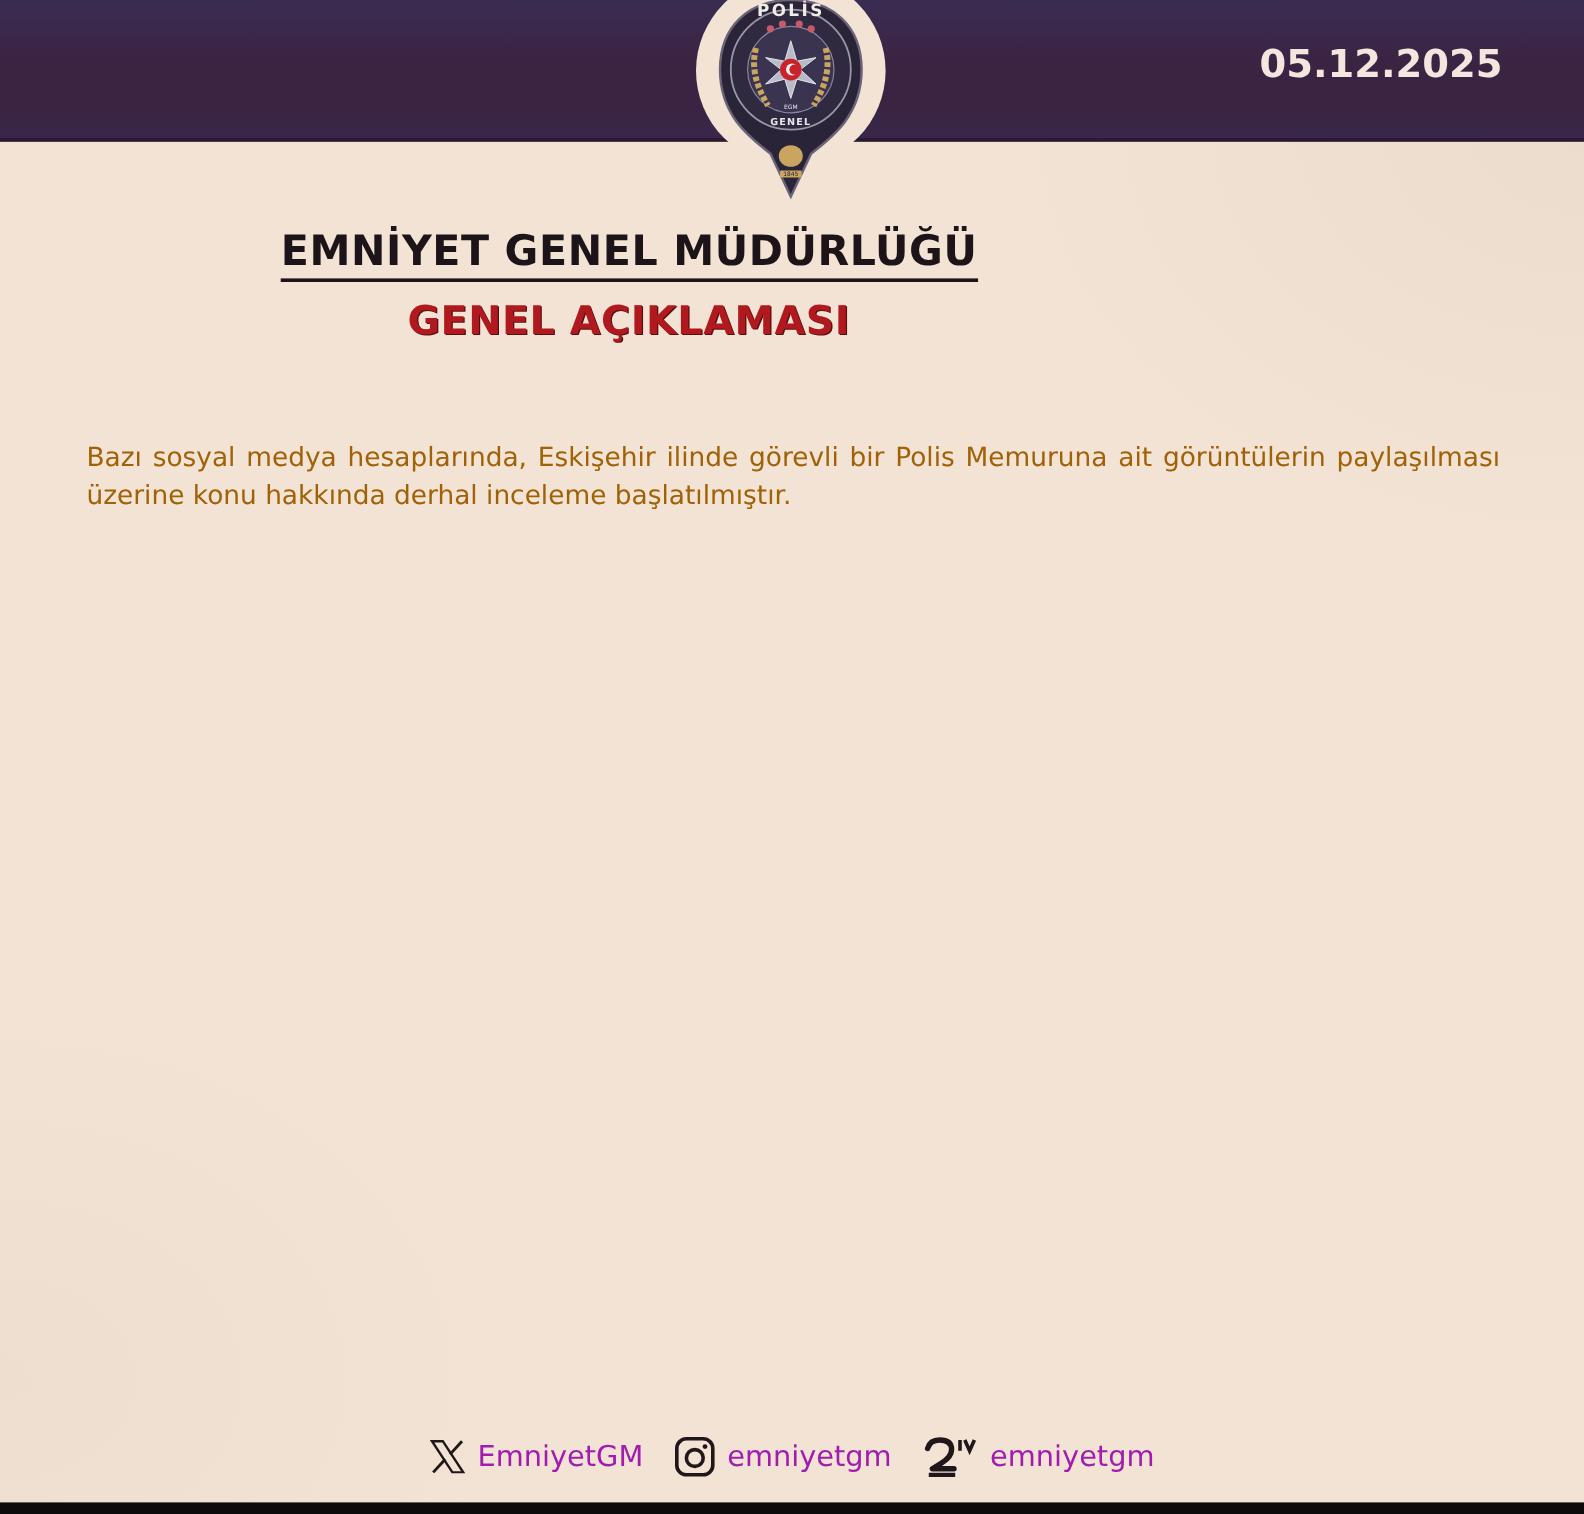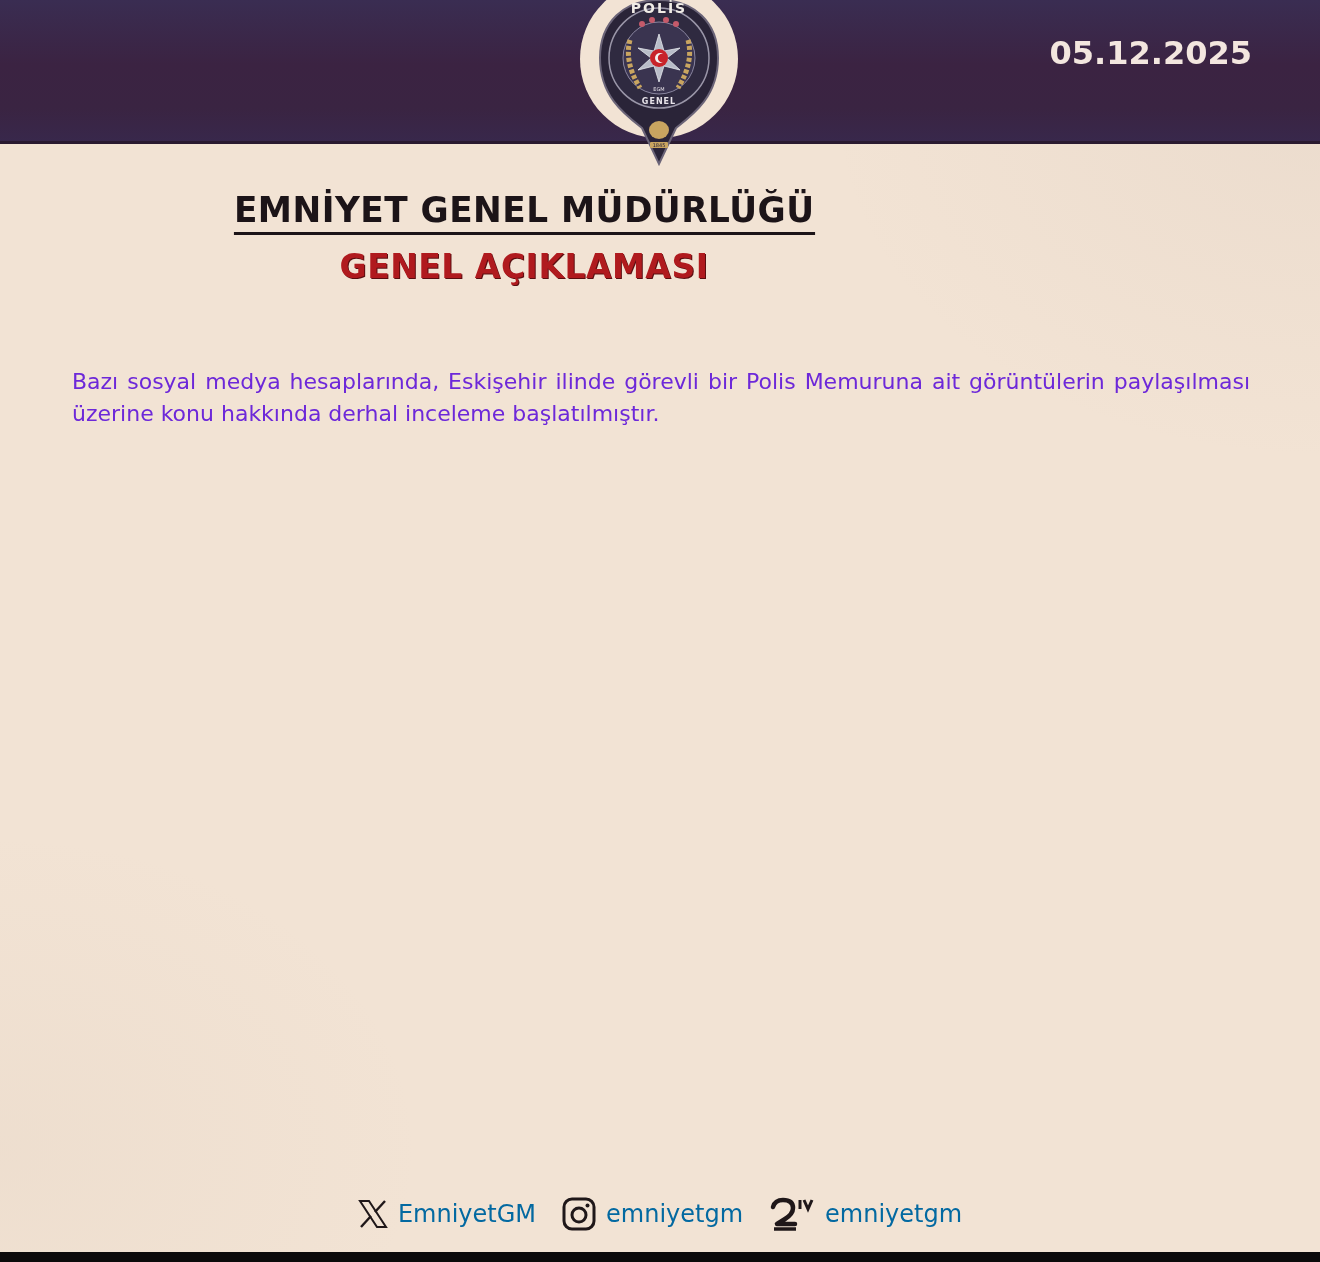--- a/index.html
+++ b/index.html
@@ -8,21 +8,21 @@
       background: #f2e3d4;
       font-family: "DejaVu Sans", sans-serif;
     }
     .bg-dots {
       position: absolute; inset: 0; pointer-events: none;
       background:
         radial-gradient(ellipse 700px 500px at 1320px 110px, rgba(180,160,150,0.10), transparent 70%),
         radial-gradient(ellipse 600px 450px at 0px 1150px, rgba(200,180,160,0.10), transparent 70%);
     }
     .header-band {
-      position: absolute; left: 0; top: 0; width: 1320px; height: 144px;
+      position: absolute; left: 0; top: 0; width: 1320px; height: 118px;
       background: linear-gradient(180deg, #3a2d52 0%, #3b2342 45%, #3a2442 75%, #38284c 100%);
       text-decoration: underline;
     }
     .header-band::after {
       content: ""; position: absolute; left: 0; right: 0; bottom: 0; height: 3px;
       background: #2a1a30;
     }
     .date {
       position: absolute; right: 68px; top: 34px;
       font-family: "DejaVu Sans", sans-serif; font-weight: bold;
@@ -47,27 +47,27 @@
     }
     .sub-title {
       margin-top: 12px;
       font-family: "DejaVu Sans", sans-serif; font-weight: bold;
       font-size: 33px; color: #b01a1e; letter-spacing: 0.5px;
       text-shadow: 1px 1px 0 #5a0d10;
     }
     .body-text {
       position: absolute; left: 72px; top: 366px; width: 1178px;
       font-family: "DejaVu Sans", sans-serif; font-size: 22px;
-      line-height: 32px; color: #6d28d9;
+      line-height: 32px; color: #a16207;
     }
     .body-text p { margin: 0 0 32px 0; text-align: justify; text-align-last: left; }
     .footer-social {
       position: absolute; left: 0; top: 1192px; width: 1320px; height: 44px;
       display: flex; justify-content: center; align-items: center; gap: 26px;
-      font-family: "DejaVu Sans", sans-serif; font-size: 24px; color: #0369a1;
+      font-family: "DejaVu Sans", sans-serif; font-size: 24px; color: #a21caf;
     }
     .social-item { display: flex; align-items: center; gap: 10px; }
     .bottom-bar {
       position: absolute; left: 0; bottom: 0; width: 1320px; height: 10px; background: #0c0a0b;
     }
   </style>
 </head>
 <body>
 
 <div class="bg-dots"></div>

